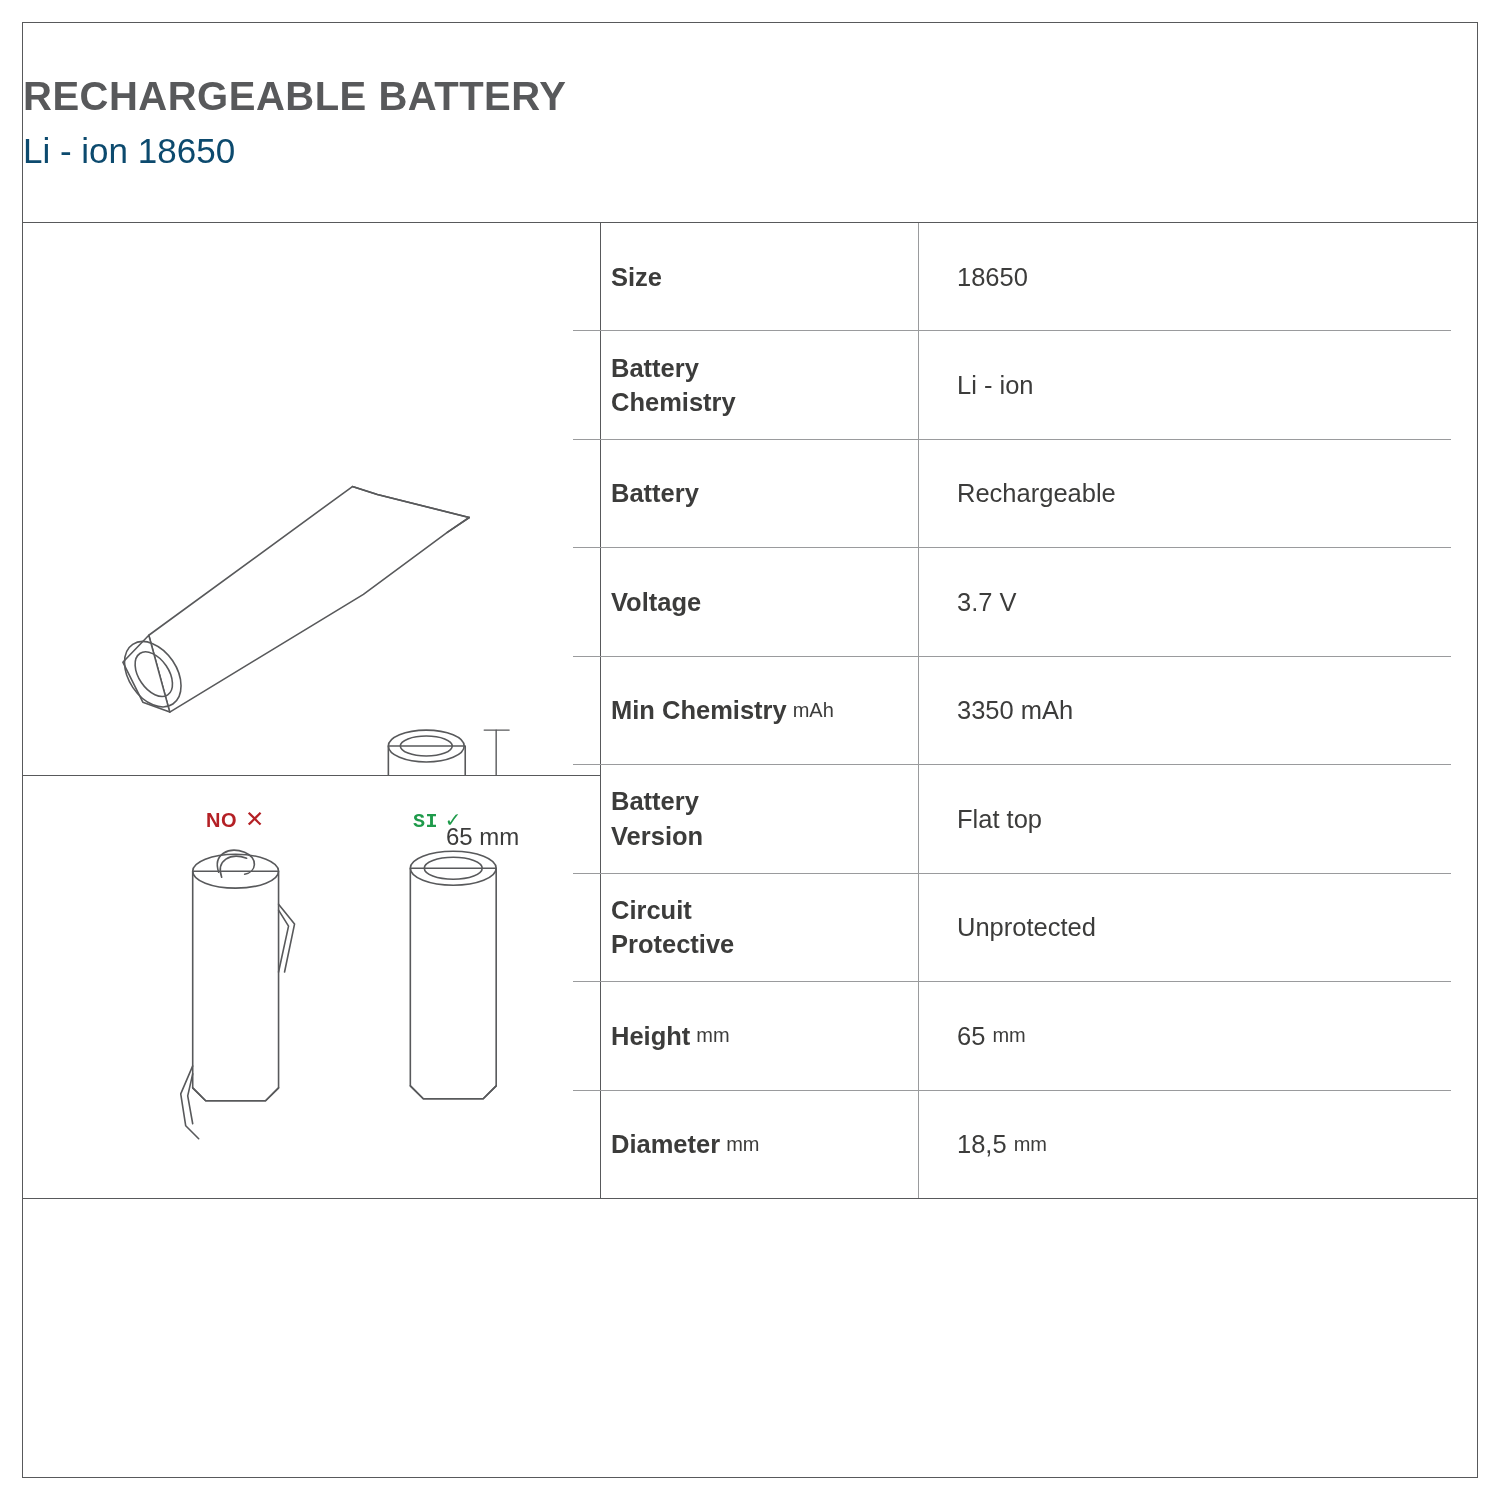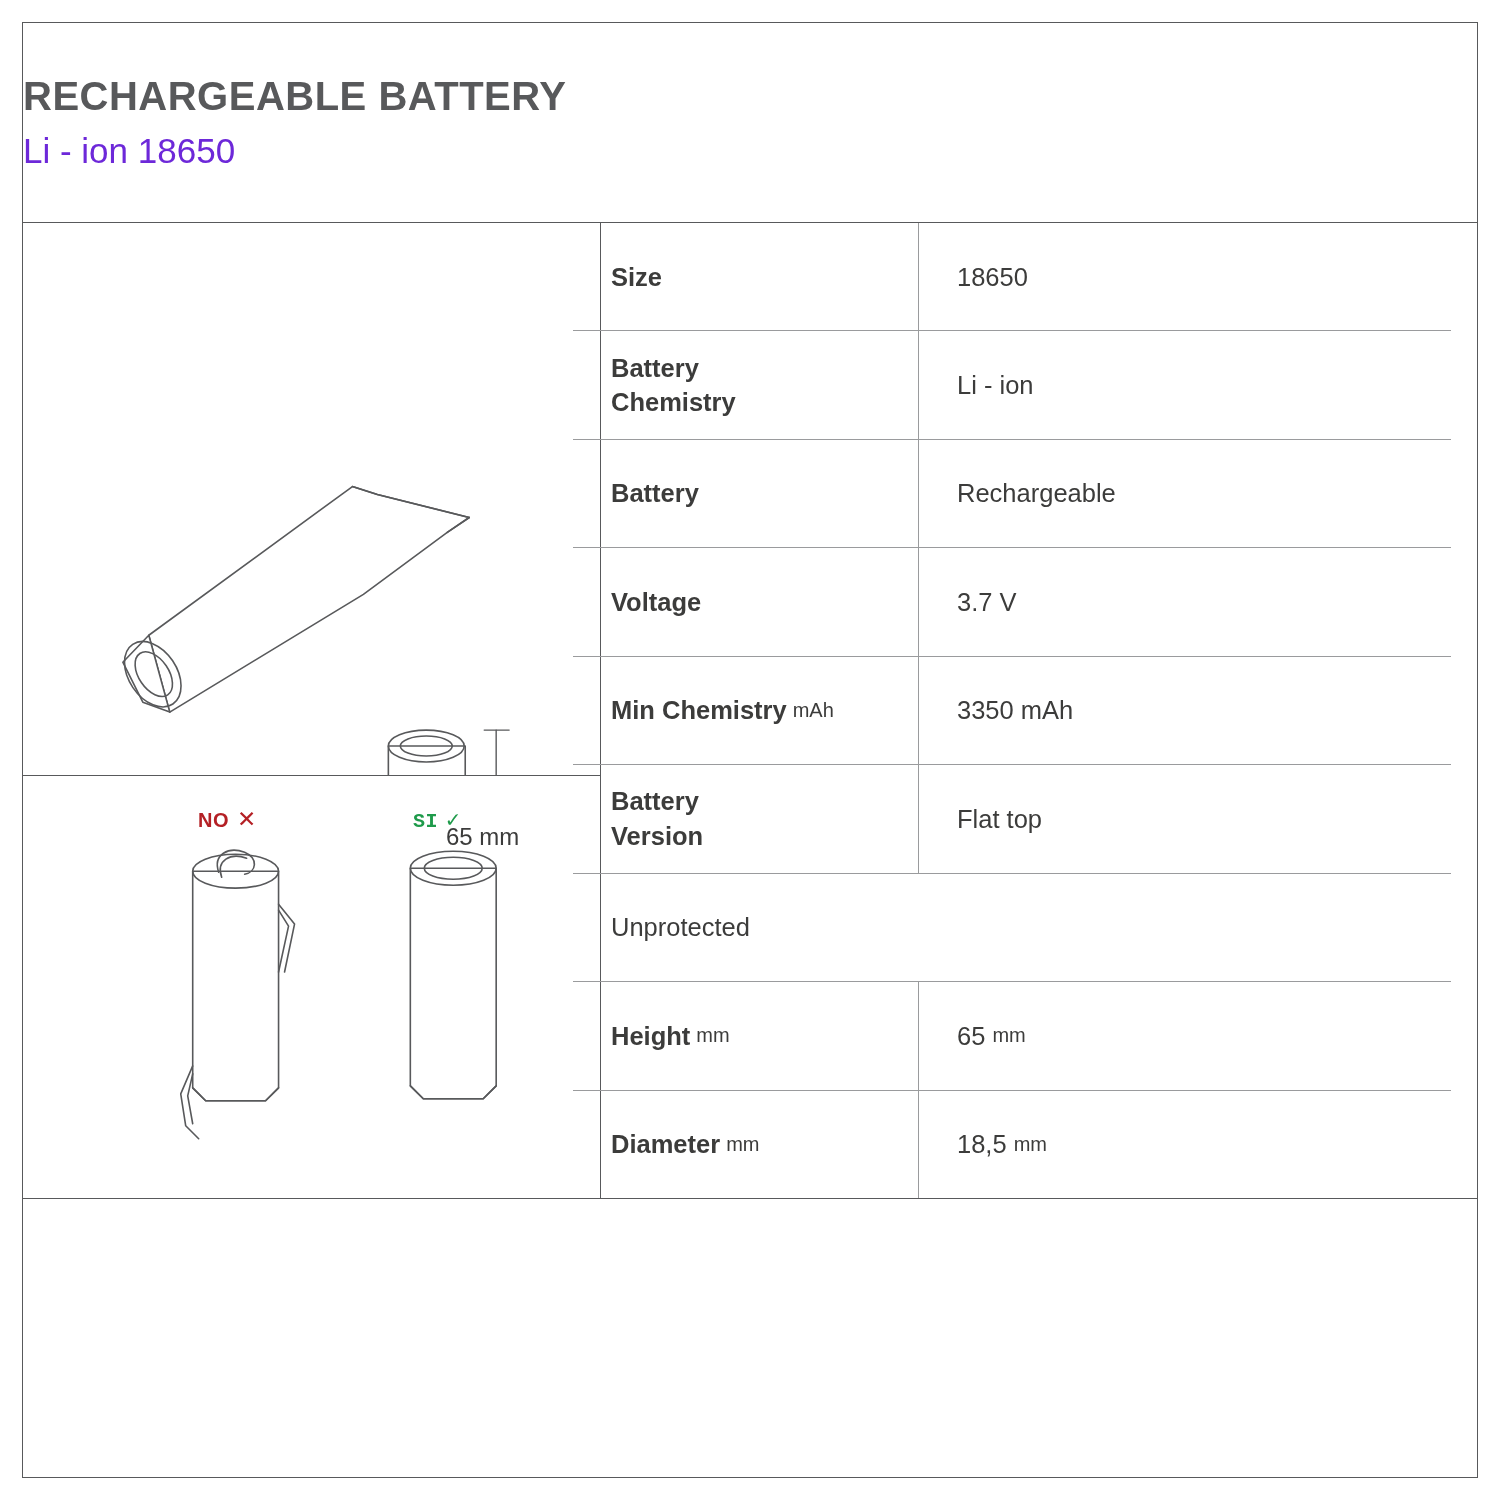--- a/index.html
+++ b/index.html
@@ -46,21 +46,21 @@
     font-size: 40px;
     font-weight: bold;
     letter-spacing: 0.5px;
     color: #58595b;
     text-align: center;
     line-height: 1.15;
   }
   .subtitle {
     font-size: 35px;
     font-weight: normal;
-    color: #6d28d9;
+    color: #0c4a6e;
     text-align: center;
     margin-top: 12px;
     line-height: 1.15;
   }
 
   
   .body-area {
     position: absolute;
     left: 0;
     top: 200px;
@@ -232,21 +232,21 @@
                 <line x1="474" y1="636" x2="474" y2="722"></line>
                 <line x1="462" y1="508" x2="487" y2="508"></line>
                 <line x1="462" y1="722" x2="487" y2="722"></line>
               </g>
             </g>
           </svg>
           <div class="dim-label" style="left:423px; top:600px;">65 mm</div>
         </div>
 
         <div class="drawing-bottom">
-          <div class="mark-no" style="left:175px; top:30px;">
+          <div class="mark-no" style="left:183px; top:30px;">
             <span>NO</span><span class="mark-glyph">✕</span>
           </div>
           <div class="mark-si" style="left:390px; top:30px;font-family:Liberation Mono, monospace;">
             <span>SI</span><span class="mark-glyph">✓</span>
           </div>
 
           <svg class="svg-fill" viewBox="0 0 578 422">
             <g fill="none" stroke="#58595b" stroke-width="1.6" stroke-linejoin="round" stroke-linecap="round">
 
               <g>
@@ -339,20 +339,25 @@
 Version</span>
             <span class="unit"></span>
           </div>
           <div class="spec-value">
             <span>Flat top</span>
             <span class="unit"></span>
           </div>
         </div>
 
         <div class="spec-row">
+          <div class="spec-label">
+            <span class="two-line">Circuit
+Protective</span>
+            <span class="unit"></span>
+          </div>
           <div class="spec-value">
             <span>Unprotected</span>
             <span class="unit"></span>
           </div>
         </div>
 
         <div class="spec-row">
           <div class="spec-label">
             <span class="two-line">Height</span>
             <span class="unit">mm</span>

